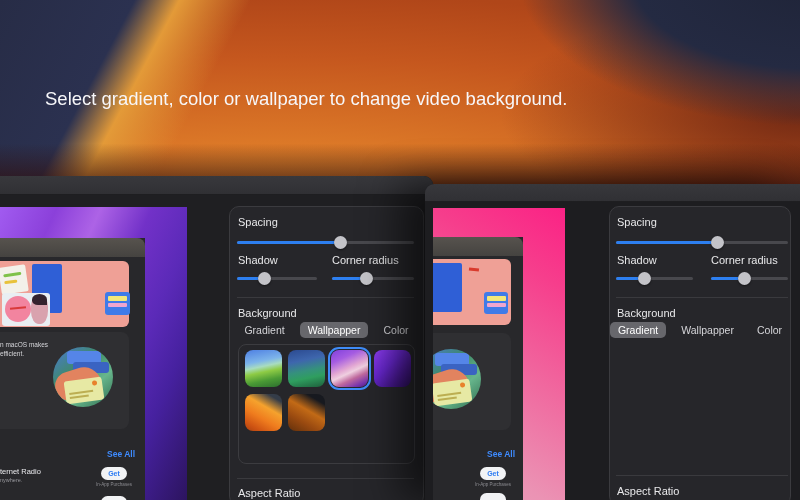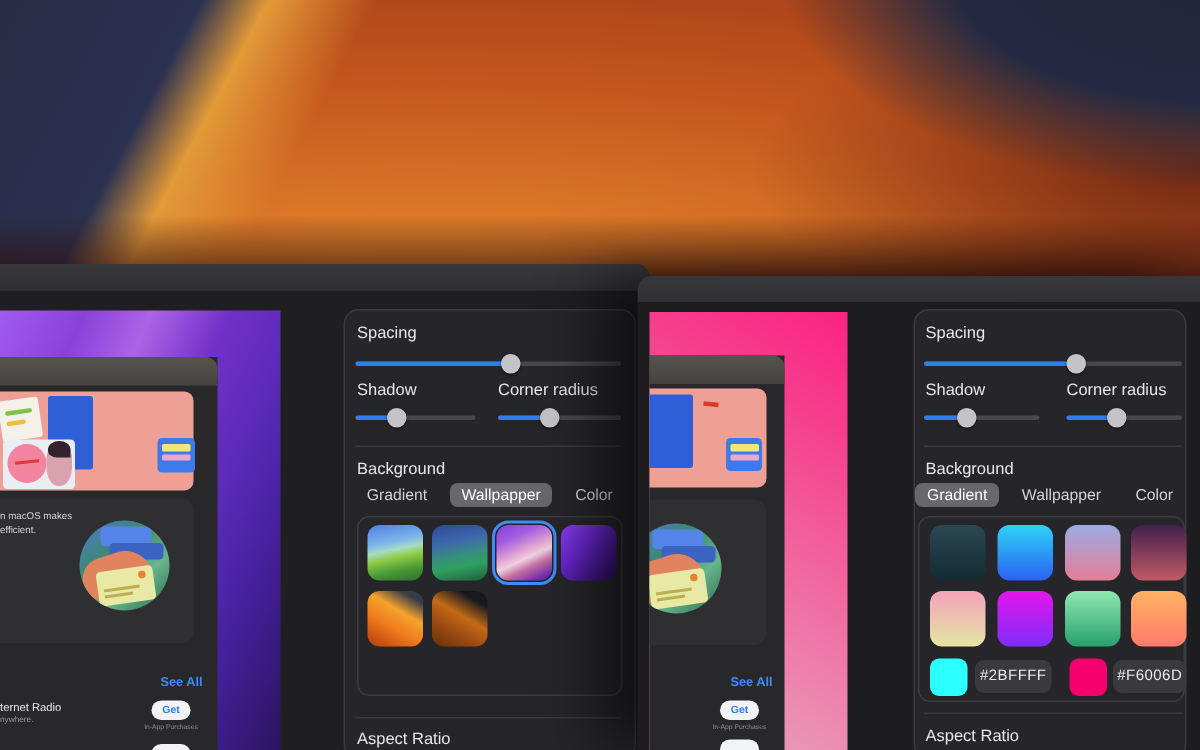--- a/index.html
+++ b/index.html
@@ -93,20 +93,21 @@
   .ca-dot{position:absolute;left:28px;top:3px;width:5px;height:5px;border-radius:50%;background:#e8822c;}
   .ca-l1{position:absolute;left:4px;top:12px;width:24px;height:2px;background:#bcae52;}
   .ca-l2{position:absolute;left:4px;top:16px;width:19px;height:2px;background:#bcae52;}
 </style>
 </head>
 <body>
 
 <div id="stage">
 
   <div class="abs hero">
+    <div class="abs hero-sub">Select gradient, color or wallpaper to change video background.</div>
   </div>
 
   <div class="abs win win-left">
     <div class="abs titlebar tb-l"></div>
 
     <div class="abs preview" style="left: 0px; top: 31px; width: 187px; height: 293px; background: linear-gradient(114deg, rgb(161, 91, 240) 0%, rgb(139, 64, 218) 18%, rgb(173, 99, 230) 32%, rgb(114, 49, 200) 48%, rgb(91, 42, 184) 64%, rgb(70, 33, 159) 78%, rgb(44, 20, 95) 100%);">
 
       <div class="abs appwin" style="left:-16px;top:31px;width:161px;height:262px;">
         <div class="abs awin-tb awin-tbl"></div>
 
@@ -249,32 +250,18 @@
             <div class="thumb"></div>
           </div>
       </div>
       <div class="abs divider" style="left:6px;top:90px;width:172px;"></div>
       <div class="abs lbl" style="left:7px;top:100px;">Background</div>
       <div class="abs tabrow" style="top:115px;">
         <div class="tab selected">Gradient</div>
         <div class="tab">Wallpapper</div>
         <div class="tab">Color</div>
       </div>
-      <div class="abs gridbox" style="left:2px;top:137px;width:178px;height:124px;">
-        <div class="abs thumb-sq" style="left: 7px; top: 5px; background: linear-gradient(rgb(41, 72, 82) 0%, rgb(19, 43, 52) 100%);"></div>
-        <div class="abs thumb-sq" style="left: 52px; top: 5px; background: linear-gradient(rgb(46, 211, 247) 0%, rgb(42, 97, 242) 100%);"></div>
-        <div class="abs thumb-sq" style="left: 97px; top: 5px; background: linear-gradient(rgb(156, 171, 226) 0%, rgb(229, 126, 151) 100%);"></div>
-        <div class="abs thumb-sq" style="left: 141px; top: 5px; background: linear-gradient(rgb(65, 32, 78) 0%, rgb(194, 90, 100) 100%);"></div>
-        <div class="abs thumb-sq" style="left: 7px; top: 49px; background: linear-gradient(rgb(244, 162, 187) 0%, rgb(228, 230, 164) 100%);"></div>
-        <div class="abs thumb-sq" style="left: 52px; top: 49px; background: linear-gradient(rgb(227, 22, 238) 0%, rgb(127, 45, 248) 100%);"></div>
-        <div class="abs thumb-sq" style="left: 97px; top: 49px; background: linear-gradient(rgb(143, 232, 175) 0%, rgb(39, 160, 108) 100%);"></div>
-        <div class="abs thumb-sq" style="left: 141px; top: 49px; background: linear-gradient(rgb(255, 178, 99) 0%, rgb(255, 122, 110) 100%);"></div>
-        <div class="abs chip-sq" style="left: 7px; top: 94px; background: rgb(43, 255, 255);"></div>
-        <div class="abs chip-pill" style="left:37px;top:95px;width:51px;">#2BFFFF</div>
-        <div class="abs chip-sq" style="left: 100px; top: 94px; background: rgb(246, 0, 109);"></div>
-        <div class="abs chip-pill" style="left:129px;top:95px;width:49px;">#F6006D</div>
-      </div>
       <div class="abs divider" style="left:6px;top:268px;width:172px;"></div>
       <div class="abs lbl" style="left:7px;top:278px;">Aspect Ratio</div>
     </div>
   </div>
 
 </div>
 
 </body></html>

